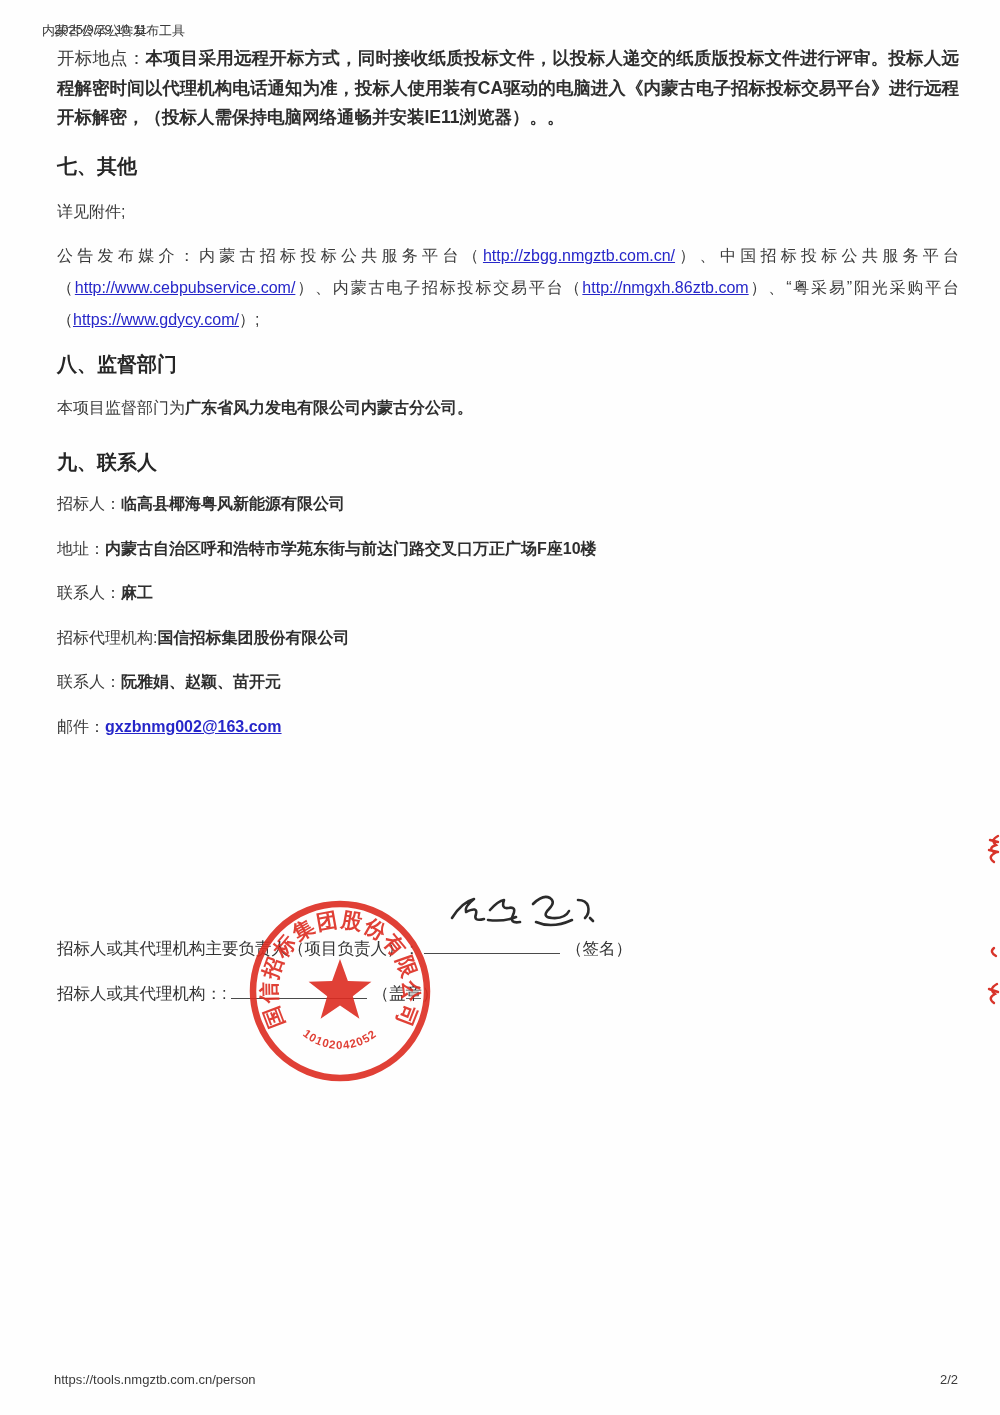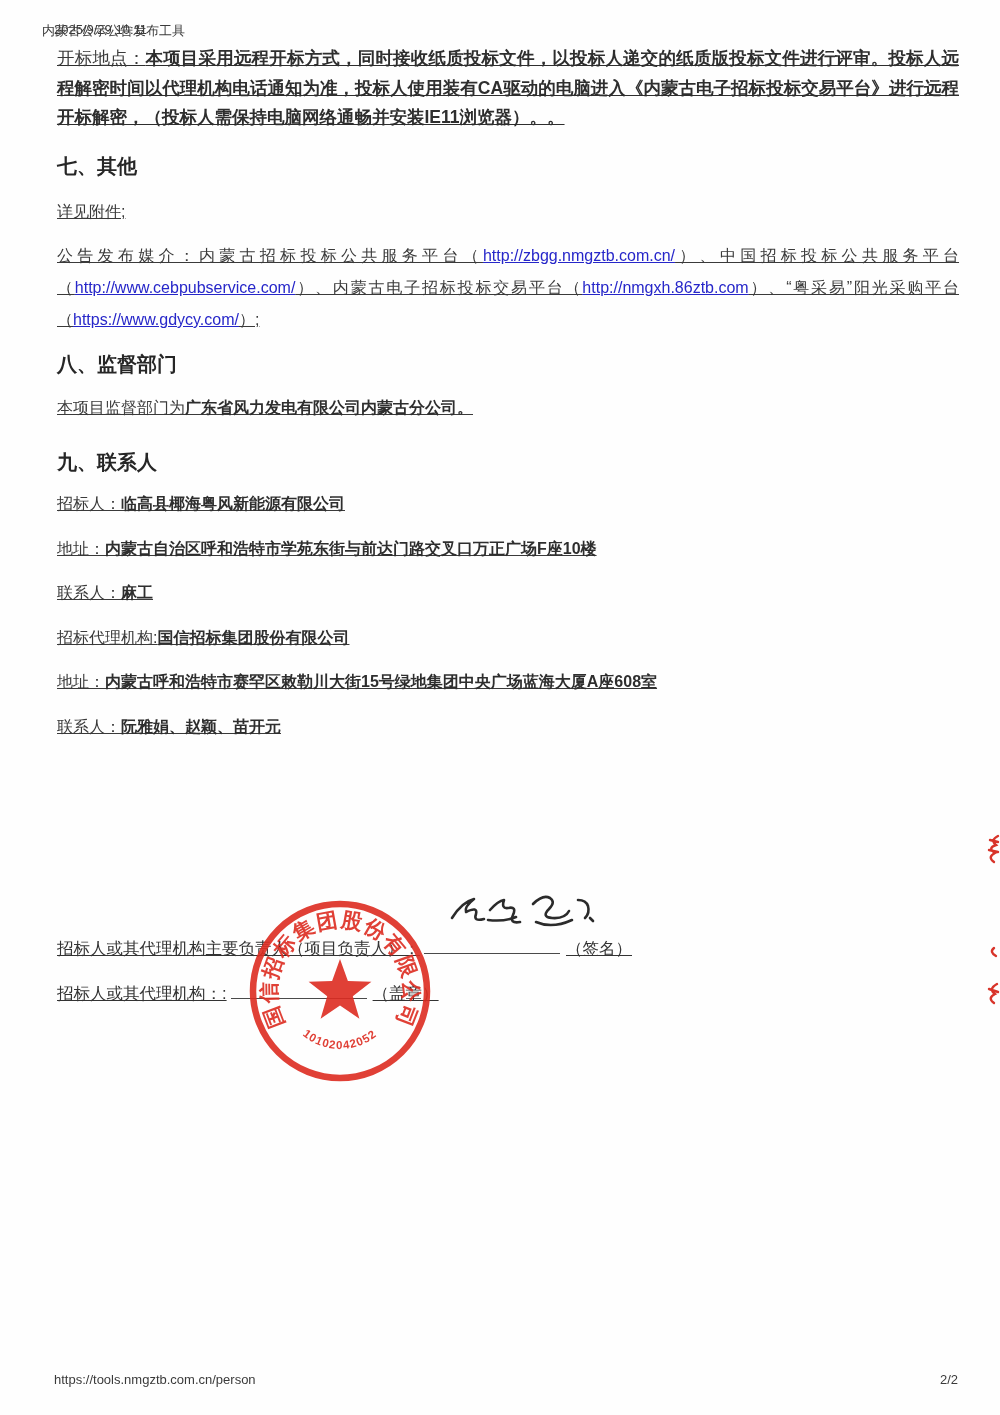--- a/index.html
+++ b/index.html
@@ -13,21 +13,21 @@
     overflow:hidden;
   }
   
   .print-row{position:absolute;left:42px;right:42px;font-size:13px;color:#3a3a3a;}
   .hdr{top:22px;}
   .ftr{top:1372px;}
   .print-row .center{position:absolute;left:0;right:0;text-align:left;}
   .print-row .left{position:absolute;left:12px;}
   .print-row .right{position:absolute;right:0;}
 
-  .blk{position:absolute;left:57px;width:902px;text-decoration:underline;}
+  .blk{position:absolute;left:57px;width:902px;}
   p{margin:0;}
 
   .opening{top:44px;font-size:17.5px;line-height:29.5px;font-weight:bold;text-align:justify;color:#2e2e2e;}
   .opening .lbl{font-weight:normal;color:#3a3a3a;}
 
   h2.sec{position:absolute;left:57px;margin:0;font-size:20px;line-height:26px;font-weight:bold;color:#262626;}
   .h-seven{top:155px;font-family:Liberation Mono, monospace;}
   .h-eight{top:351px;}
   .h-nine{top:449px;}
 
@@ -70,22 +70,22 @@
 
   <h2 class="sec h-eight">八、监督部门</h2>
   <p class="blk body-text supervision"><span>本项目监督部门为</span><span class="b">广东省风力发电有限公司内蒙古分公司。</span></p>
 
   <h2 class="sec h-nine">九、联系人</h2>
   <div class="blk contacts">
     <p class="contact-item"><span>招标人：</span><span class="val">临高县椰海粤风新能源有限公司</span></p>
     <p class="contact-item"><span>地址：</span><span class="val">内蒙古自治区呼和浩特市学苑东街与前达门路交叉口万正广场F座10楼</span></p>
     <p class="contact-item"><span>联系人：</span><span class="val">麻工</span></p>
     <p class="contact-item"><span>招标代理机构:</span><span class="val">国信招标集团股份有限公司</span></p>
-    <p class="contact-item"><span>地址：</span><span class="val">内蒙古呼和浩特市赛罕区敕勒川大街15号绿地集团中央广场蓝海大厦A座608室</span></p>
     <p class="contact-item"><span>联系人：</span><span class="val">阮雅娟、赵颖、苗开元</span></p>
+    <p class="contact-item"><span>邮件：</span><a class="lnk email">gxzbnmg002@163.com</a></p>
   </div>
 
   <p class="blk sig sig1"><span>招标人或其代理机构主要负责人（项目负责人）：</span><span class="sig-line"></span><span>（签名）</span></p>
   <p class="blk sig sig2"><span>招标人或其代理机构：:</span><span class="sig-line"></span><span>（盖章）</span></p>
 
   <svg class="autograph" viewBox="0 0 170 62">
     <g fill="none" stroke="#2b2b2b" stroke-width="2.6" stroke-linecap="round" stroke-linejoin="round">
       <path d="M14,34 q10,-16 22,-19 q-10,8 -8,13 q12,-6 10,2 q-3,8 8,5"></path>
       <path d="M52,26 q8,-9 14,-10 q-3,9 4,8 q9,-2 5,7 q-4,9 7,7"></path>
       <path d="M50,36 q16,2 28,-3"></path>

